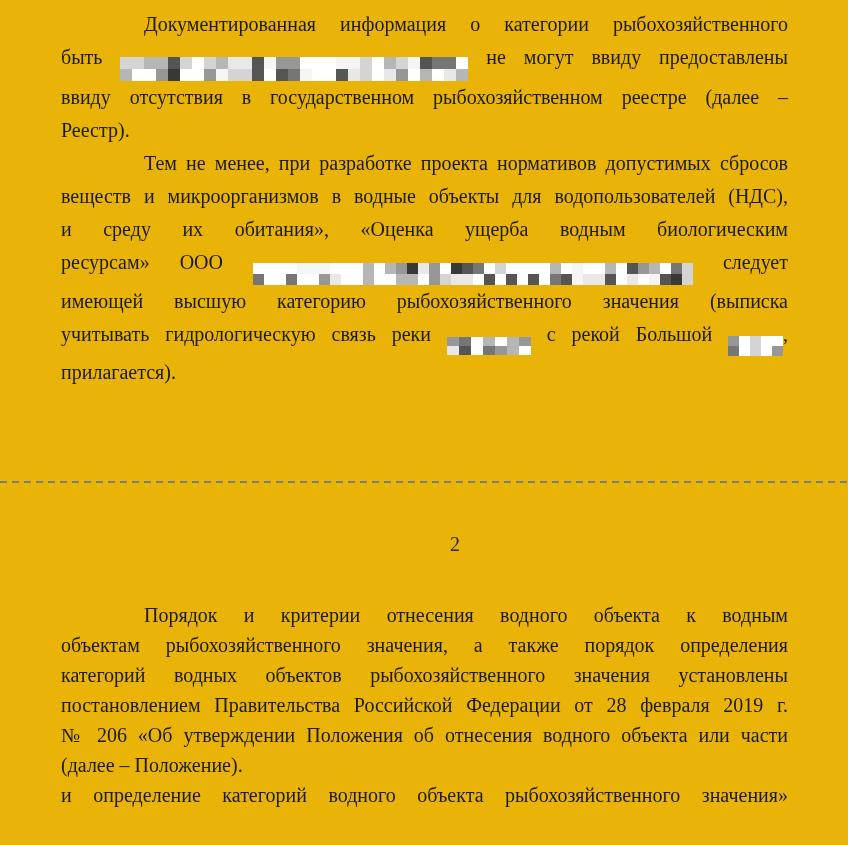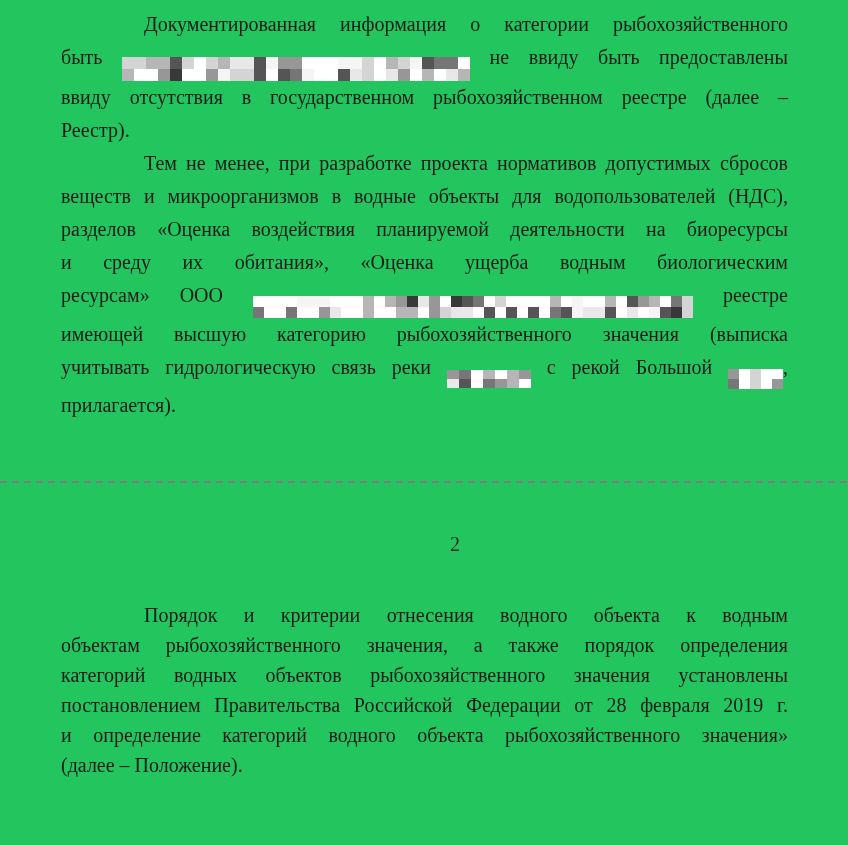--- a/index.html
+++ b/index.html
@@ -7,21 +7,21 @@
     padding: 0;
     background: #ffffff;
     width: 848px;
     height: 845px;
     overflow: hidden;
   }
   .doc {
     position: relative;
     width: 848px;
     height: 845px;
-    background: #22c55e;
+    background: #eab308;
     font-family: "Liberation Serif", "DejaVu Serif", serif;
     color: #1b1b1b;
   }
   .textblock {
     position: absolute;
     left: 61px;
     width: 727px;
   }
   #page1-text { top: 8px; }
   #page2-text { top: 600px; }
@@ -129,28 +129,27 @@
             <span class="cell" style="width: 12px; height: 12px; background: rgb(232, 232, 232);"></span>
             <span class="cell" style="width: 12px; height: 12px; background: rgb(212, 212, 212);"></span>
             <span class="cell" style="width: 12px; height: 12px; background: rgb(255, 255, 255);"></span>
             <span class="cell" style="width: 12px; height: 12px; background: rgb(232, 232, 232);"></span>
             <span class="cell" style="width: 12px; height: 12px; background: rgb(151, 151, 151);"></span>
             <span class="cell" style="width: 12px; height: 12px; background: rgb(255, 255, 255);"></span>
             <span class="cell" style="width: 12px; height: 12px; background: rgb(182, 182, 182);"></span>
             <span class="cell" style="width: 12px; height: 12px; background: rgb(255, 255, 255);"></span>
             <span class="cell" style="width: 12px; height: 12px; background: rgb(232, 232, 232);"></span>
             <span class="cell" style="width: 12px; height: 12px; background: rgb(182, 182, 182);"></span>
-          </span><span> не ввиду быть предоставлены</span></div>
+          </span><span> не могут ввиду предоставлены</span></div>
         <div class="line just"><span>ввиду отсутствия в государственном рыбохозяйственном реестре (далее –</span></div>
         <div class="line"><span>Реестр).</span></div>
       </div>
       <div class="para">
         <div class="line just indent"><span>Тем не менее, при разработке проекта нормативов допустимых сбросов</span></div>
         <div class="line just"><span>веществ и микроорганизмов в водные объекты для водопользователей (НДС),</span></div>
-        <div class="line just"><span>разделов «Оценка воздействия планируемой деятельности на биоресурсы</span></div>
         <div class="line just"><span>и среду их обитания», «Оценка ущерба водным биологическим</span></div>
         <div class="line just"><span>ресурсам» ООО </span><span class="redaction" style="grid-template-columns: repeat(40, 11px);">
             <span class="cell" style="width: 11px; height: 11px; background: rgb(255, 255, 255);"></span>
             <span class="cell" style="width: 11px; height: 11px; background: rgb(255, 255, 255);"></span>
             <span class="cell" style="width: 11px; height: 11px; background: rgb(255, 255, 255);"></span>
             <span class="cell" style="width: 11px; height: 11px; background: rgb(255, 255, 255);"></span>
             <span class="cell" style="width: 11px; height: 11px; background: rgb(245, 245, 245);"></span>
             <span class="cell" style="width: 11px; height: 11px; background: rgb(245, 245, 245);"></span>
             <span class="cell" style="width: 11px; height: 11px; background: rgb(245, 245, 245);"></span>
             <span class="cell" style="width: 11px; height: 11px; background: rgb(255, 255, 255);"></span>
@@ -219,21 +218,21 @@
             <span class="cell" style="width: 11px; height: 11px; background: rgb(232, 232, 232);"></span>
             <span class="cell" style="width: 11px; height: 11px; background: rgb(232, 232, 232);"></span>
             <span class="cell" style="width: 11px; height: 11px; background: rgb(85, 85, 85);"></span>
             <span class="cell" style="width: 11px; height: 11px; background: rgb(255, 255, 255);"></span>
             <span class="cell" style="width: 11px; height: 11px; background: rgb(232, 232, 232);"></span>
             <span class="cell" style="width: 11px; height: 11px; background: rgb(255, 255, 255);"></span>
             <span class="cell" style="width: 11px; height: 11px; background: rgb(245, 245, 245);"></span>
             <span class="cell" style="width: 11px; height: 11px; background: rgb(85, 85, 85);"></span>
             <span class="cell" style="width: 11px; height: 11px; background: rgb(56, 56, 56);"></span>
             <span class="cell" style="width: 11px; height: 11px; background: rgb(212, 212, 212);"></span>
-          </span><span> реестре</span></div>
+          </span><span> следует</span></div>
         <div class="line just"><span>имеющей высшую категорию рыбохозяйственного значения (выписка</span></div>
         <div class="line just"><span>учитывать гидрологическую связь реки </span><span class="redaction" style="grid-template-columns: repeat(7, 12px);">
             <span class="cell" style="width: 12px; height: 9px; background: rgb(151, 151, 151);"></span>
             <span class="cell" style="width: 12px; height: 9px; background: rgb(118, 118, 118);"></span>
             <span class="cell" style="width: 12px; height: 9px; background: rgb(255, 255, 255);"></span>
             <span class="cell" style="width: 12px; height: 9px; background: rgb(182, 182, 182);"></span>
             <span class="cell" style="width: 12px; height: 9px; background: rgb(255, 255, 255);"></span>
             <span class="cell" style="width: 12px; height: 9px; background: rgb(182, 182, 182);"></span>
             <span class="cell" style="width: 12px; height: 9px; background: rgb(151, 151, 151);"></span>
             <span class="cell" style="width: 12px; height: 9px; background: rgb(232, 232, 232);"></span>
@@ -264,18 +263,19 @@
   <div class="page-number-wrap">
     <span class="page-number">2</span>
   </div>
 
   <div class="textblock" id="page2-text">
       <div class="para">
         <div class="line just indent"><span>Порядок и критерии отнесения водного объекта к водным</span></div>
         <div class="line just"><span>объектам рыбохозяйственного значения, а также порядок определения</span></div>
         <div class="line just"><span>категорий водных объектов рыбохозяйственного значения установлены</span></div>
         <div class="line just"><span>постановлением Правительства Российской Федерации от 28 февраля 2019 г.</span></div>
+        <div class="line just"><span>№ 206 «Об утверждении Положения об отнесения водного объекта или части</span></div>
+        <div class="line"><span>(далее – Положение).</span></div>
         <div class="line just"><span>и определение категорий водного объекта рыбохозяйственного значения»</span></div>
-        <div class="line"><span>(далее – Положение).</span></div>
       </div>
     </div>
 
 </div>
 
 </body></html>

